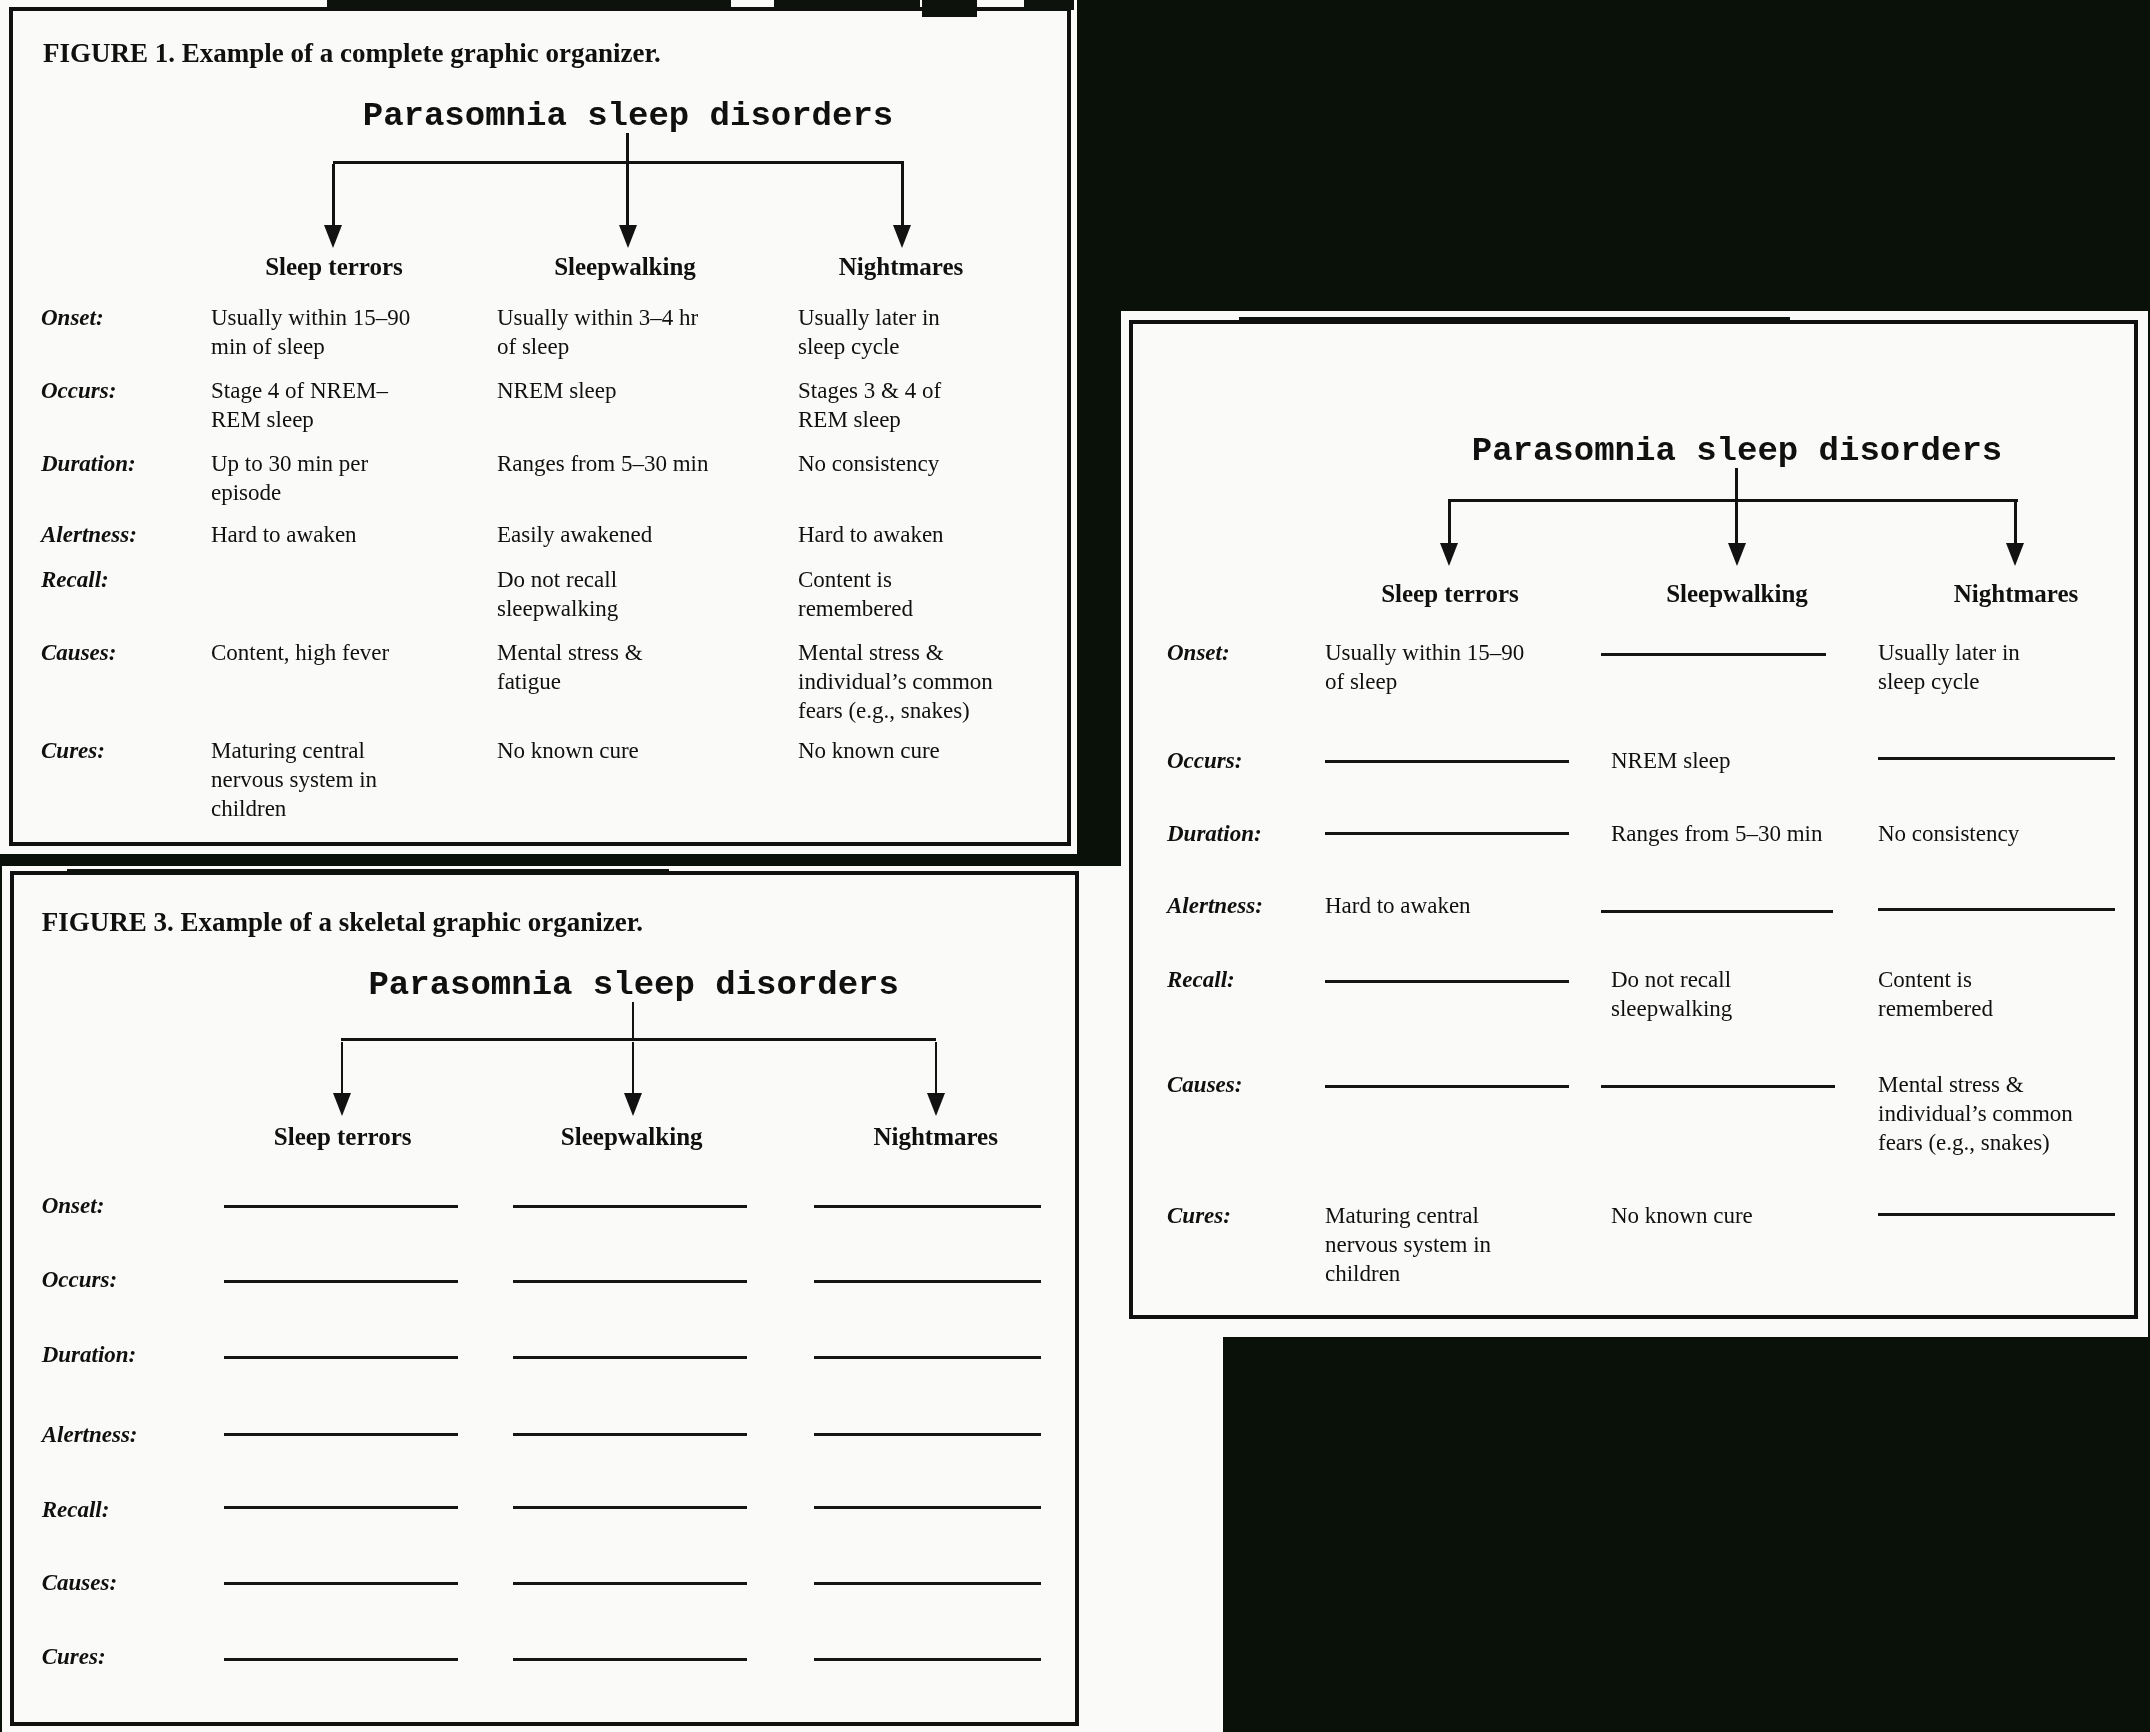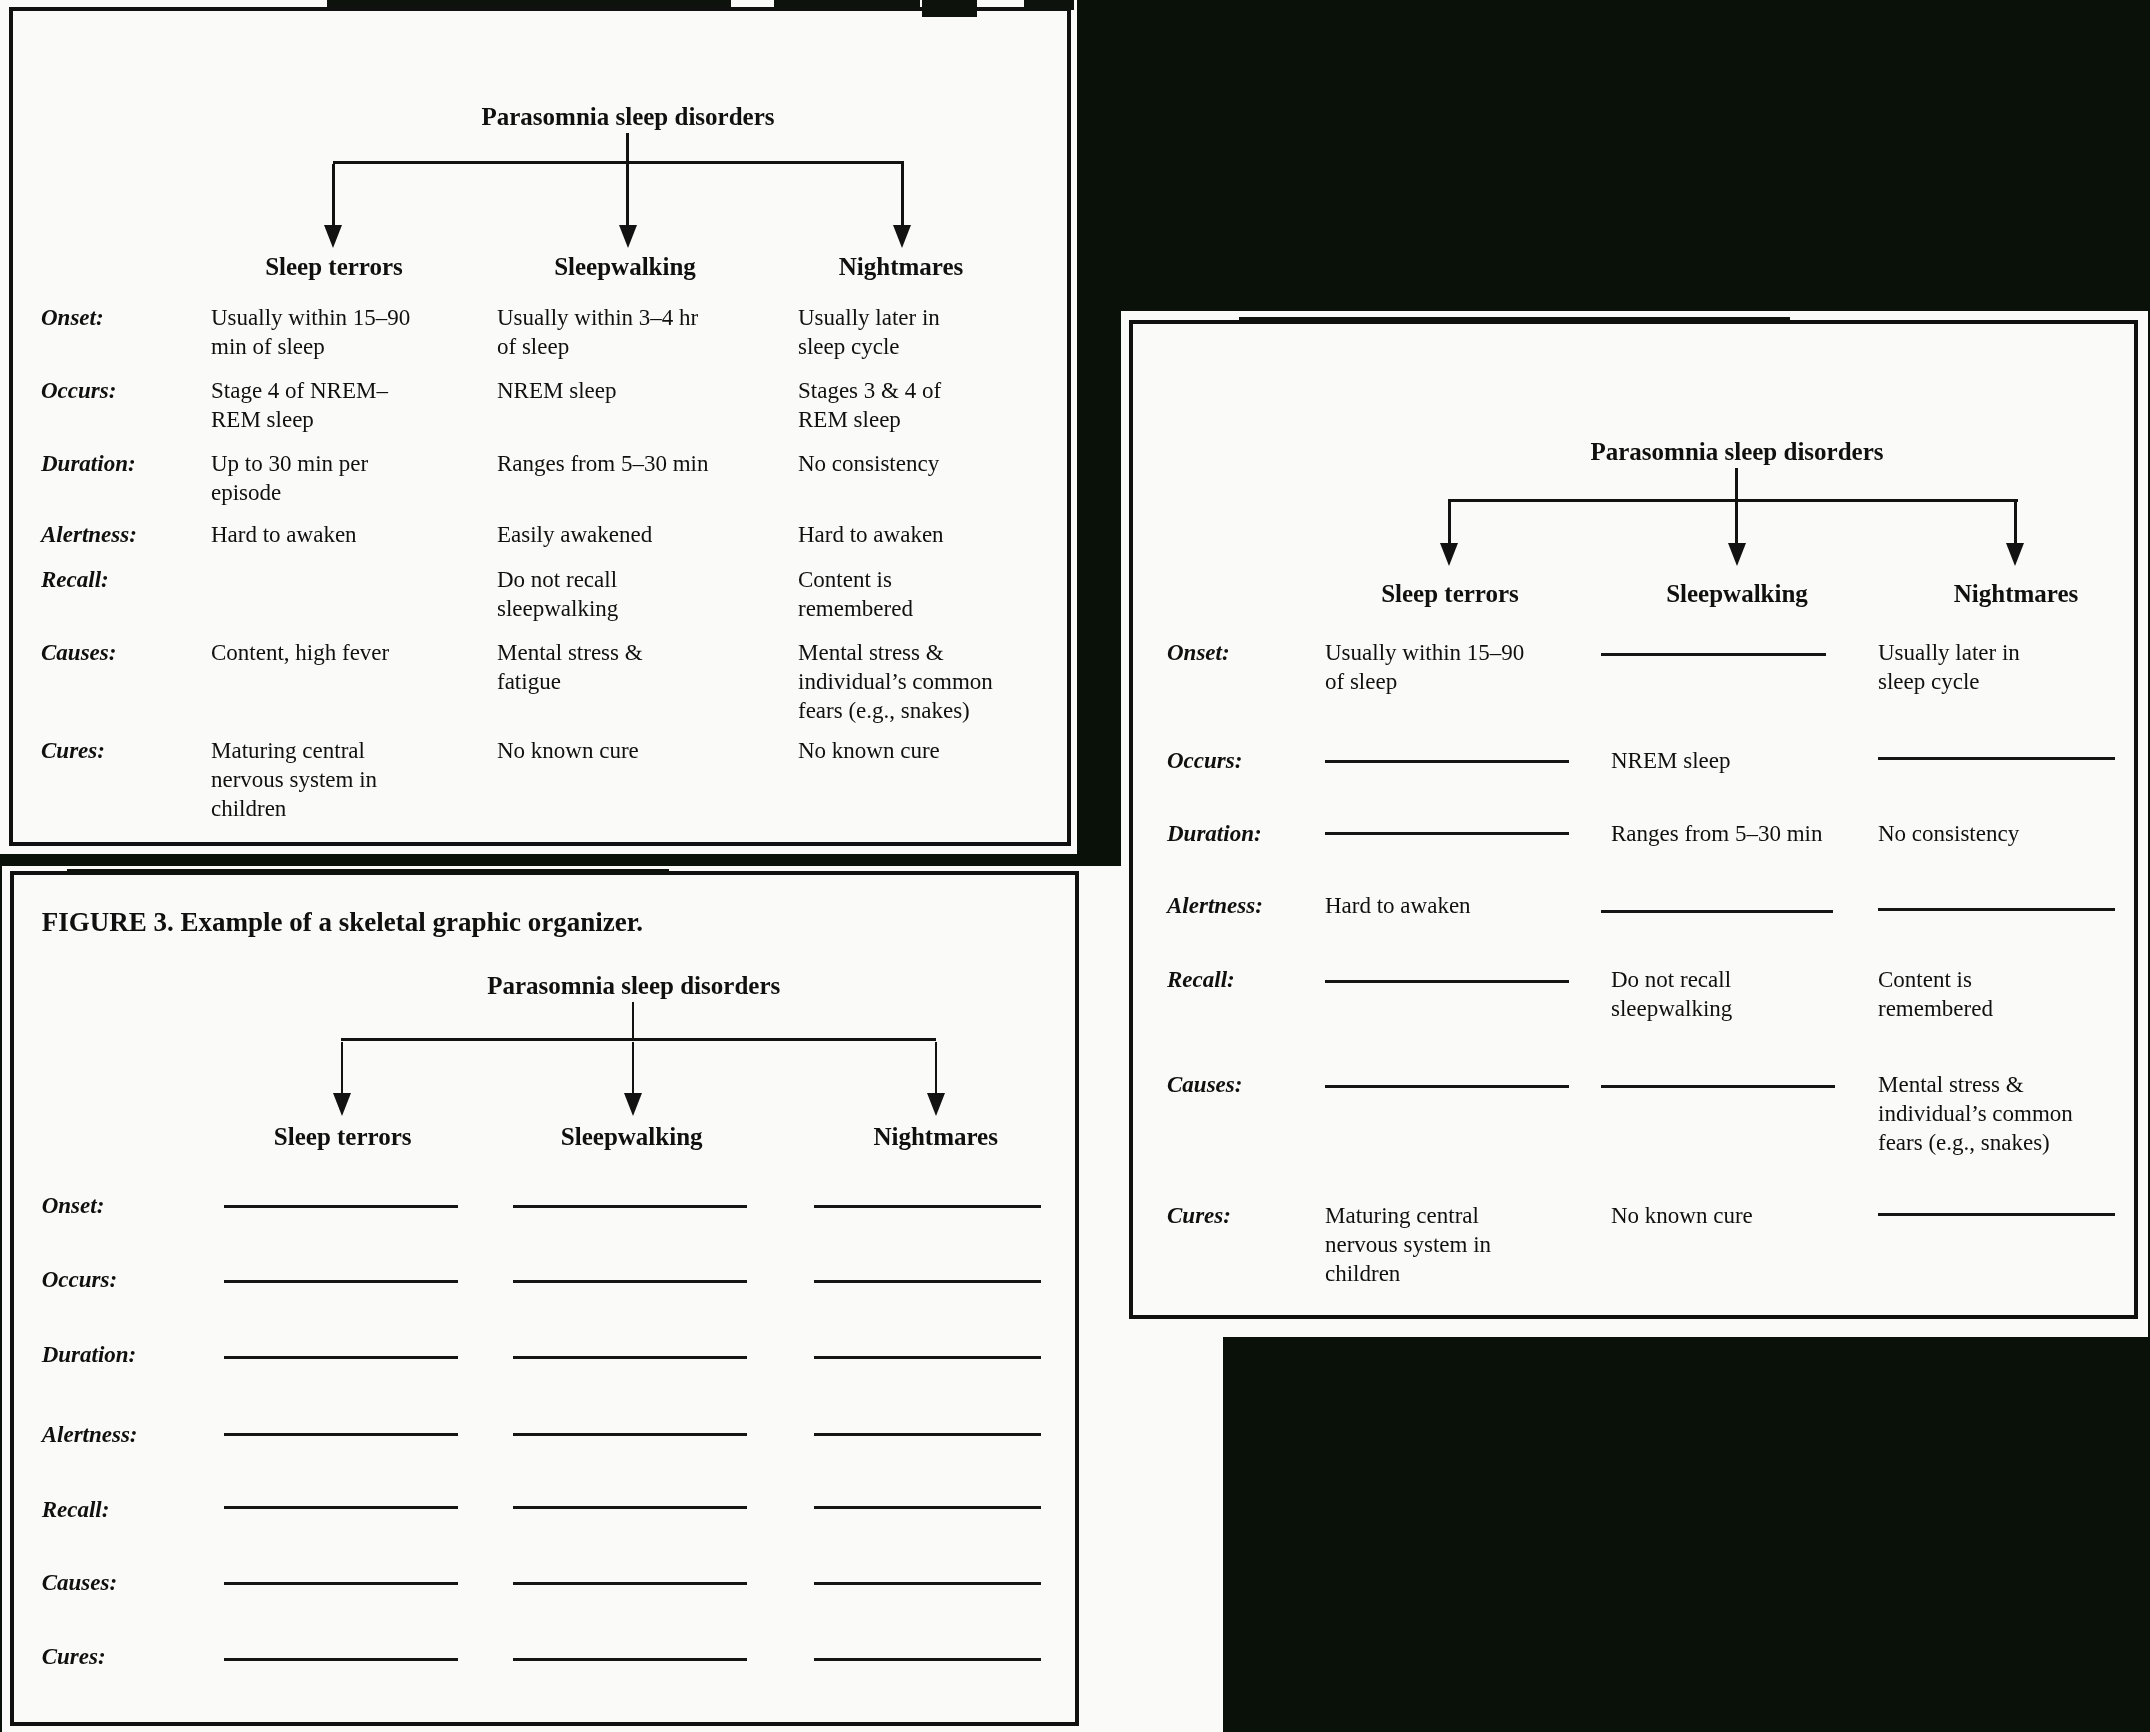--- a/index.html
+++ b/index.html
@@ -2,37 +2,38 @@
 <html style="font-size:13.8px"><head>
 <meta charset="utf-8">
 <style>
   html,body{margin:0;padding:0;background:#0a1109;}
   #screen{position:relative;width:2151px;height:1733px;background:#0a1109;overflow:hidden;
           font-family:"Liberation Serif","DejaVu Serif",serif;color:#101010;}
   .panel{position:absolute;background:#fafaf8;}
   .panel > div{position:absolute;}
   .frame{position:absolute;border:4.3px solid #101010;background:transparent;}
   .ti{font-weight:bold;font-size:27px;line-height:31px;white-space:nowrap;}
-  .rt{font-weight:bold;font-size:25px;line-height:29px;white-space:nowrap;transform:translateX(-50%);}
+  .rt{font-weight:bold;font-size:34px;line-height:29px;white-space:nowrap;transform:translateX(-50%);font-family:Liberation Mono, monospace;}
   .hd{font-weight:bold;font-size:25px;line-height:29px;white-space:nowrap;transform:translateX(-50%);}
   .lb{font-weight:bold;font-style:italic;font-size:23px;line-height:29px;white-space:nowrap;}
   .t{font-size:23px;line-height:29px;white-space:pre-line;width:284px;}
   .hl{height:3.4px;background:#121212;}
   .vl{width:2.6px;background:#121212;}
   .bl{height:3.4px;background:#151515;}
   .ah{width:0;height:0;border-left:9.5px solid transparent;border-right:9.5px solid transparent;border-top:23px solid #121212;}
   .noise{position:absolute;background:#0d120c;}
 </style>
 </head>
 <body>
 
 <div id="screen">
 
   <div class="panel" style="left:0;top:0;width:1077px;height:854px;">
     <div class="frame" style="left:8.6px;top:6.9px;width:1054px;height:831px;"></div>
+    <div class="ti" style="left:43px;top:38px;">FIGURE 1. Example of a complete graphic organizer.</div>
 
     <div class="rt" style="left:628px;top:102px;">Parasomnia sleep disorders</div>
     <div class="vl" style="left:626px;top:133px;height:30px;"></div>
     <div class="hl" style="left:333px;top:161px;width:571px;"></div>
     <div class="vl" style="left:332px;top:164px;height:62px;"></div>
     <div class="ah" style="left:324px;top:225px;"></div>
     <div class="vl" style="left:626px;top:164px;height:62px;"></div>
     <div class="ah" style="left:619px;top:225px;"></div>
     <div class="vl" style="left:901px;top:164px;height:62px;"></div>
     <div class="ah" style="left:893px;top:225px;"></div>

